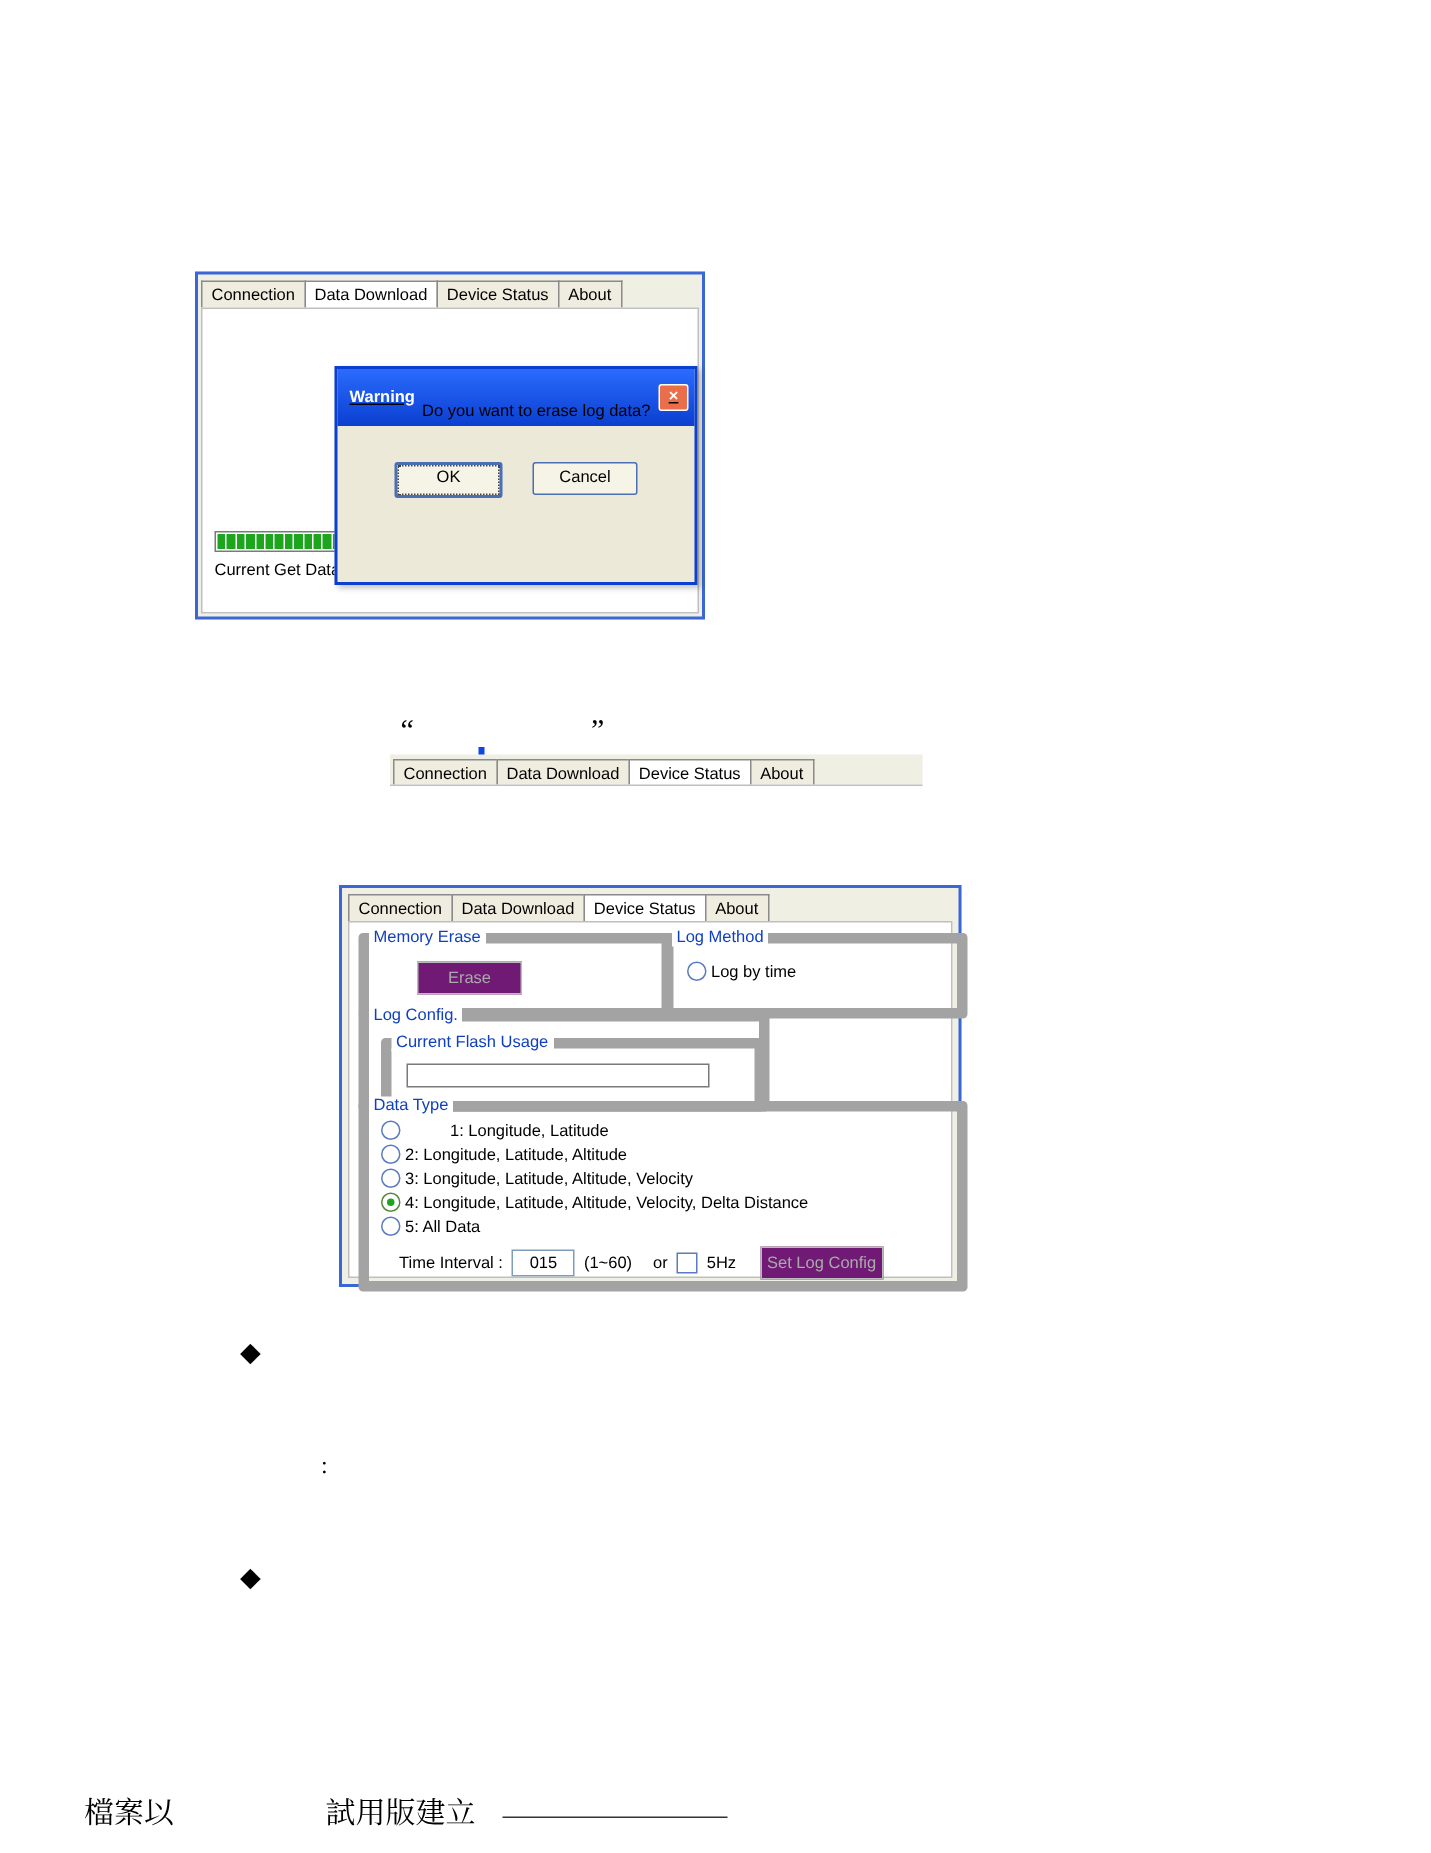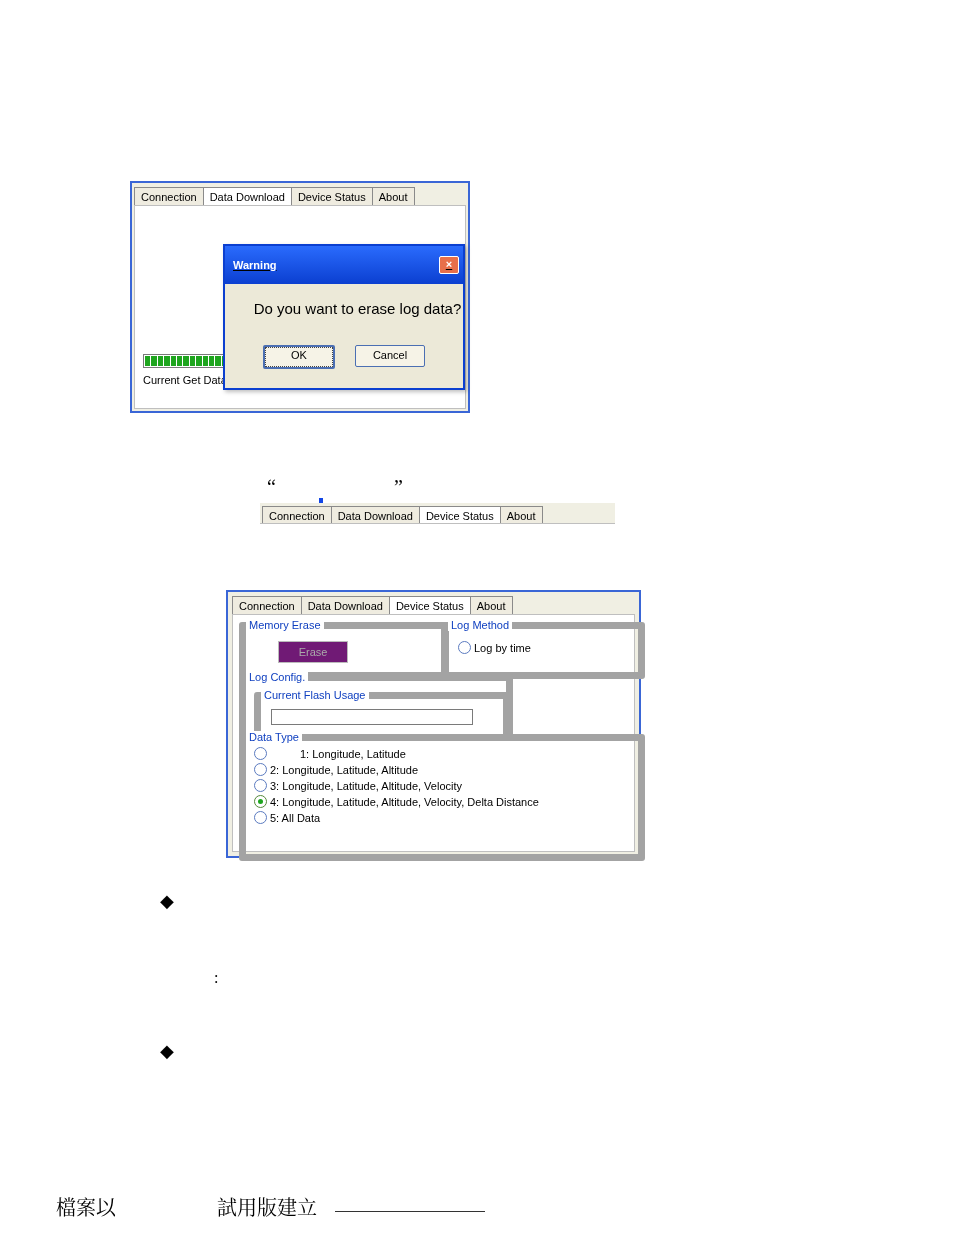--- a/index.html
+++ b/index.html
@@ -90,21 +90,21 @@
     text-align: center;
     font-weight: bold;
   }
   .dlg-body {
     position: absolute;
     top: 22px; left: 0; right: 0; bottom: 0;
     display: flex;
     flex-direction: column;
     align-items: center;
   }
-  .dlg-msg { margin-top: 32px; font-size: 15px; padding-left: 27px; }
+  .dlg-msg { font-size: 11px; padding-left: 27px; }
   .dlg-btns { margin-top: 28px; display: flex; gap: 20px; }
   .dlg-btn {
     width: 68px; height: 20px;
     border: 1px solid #4b6fb3;
     background: #f6f3e7;
     font-size: 11px;
     border-radius: 2px;
     text-align: center;
     line-height: 18px;
   }
@@ -322,20 +322,29 @@
         <span>3: Longitude, Latitude, Altitude, Velocity</span>
       </div>
       <div class="radio" style="position:absolute;left:8px;top:52px;">
         <span class="rdot g"></span>
         <span>4: Longitude, Latitude, Altitude, Velocity, Delta Distance</span>
       </div>
       <div class="radio-b" style="position:absolute;left:8px;top:68px;">
         <span class="rdot-b"></span>
         <span>5: All Data</span>
       </div>
+      <div style="position:absolute;left:20px;top:88px;display:flex;align-items:center;gap:6px;">
+        <span>Time Interval :</span>
+        <span class="txtfield">015</span>
+        <span>(1~60)</span>
+        <span style="margin-left:8px;">or</span>
+        <span class="chkbox"></span>
+        <span>5Hz</span>
+        <span class="btn-dis" style="width:80px;height:20px;line-height:20px;margin-left:10px;">Set Log Config</span>
+      </div>
     </fieldset>
 
   </div>
 </div>
 
 <div class="diamond" style="left:160px;top:890px;">◆</div>
 <div class="colon" style="left:214px;top:969px;">:</div>
 <div class="diamond" style="left:160px;top:1040px;">◆</div>
 
 <div class="footer-cn" style="left:56px;top:1192px;">檔案以</div>

